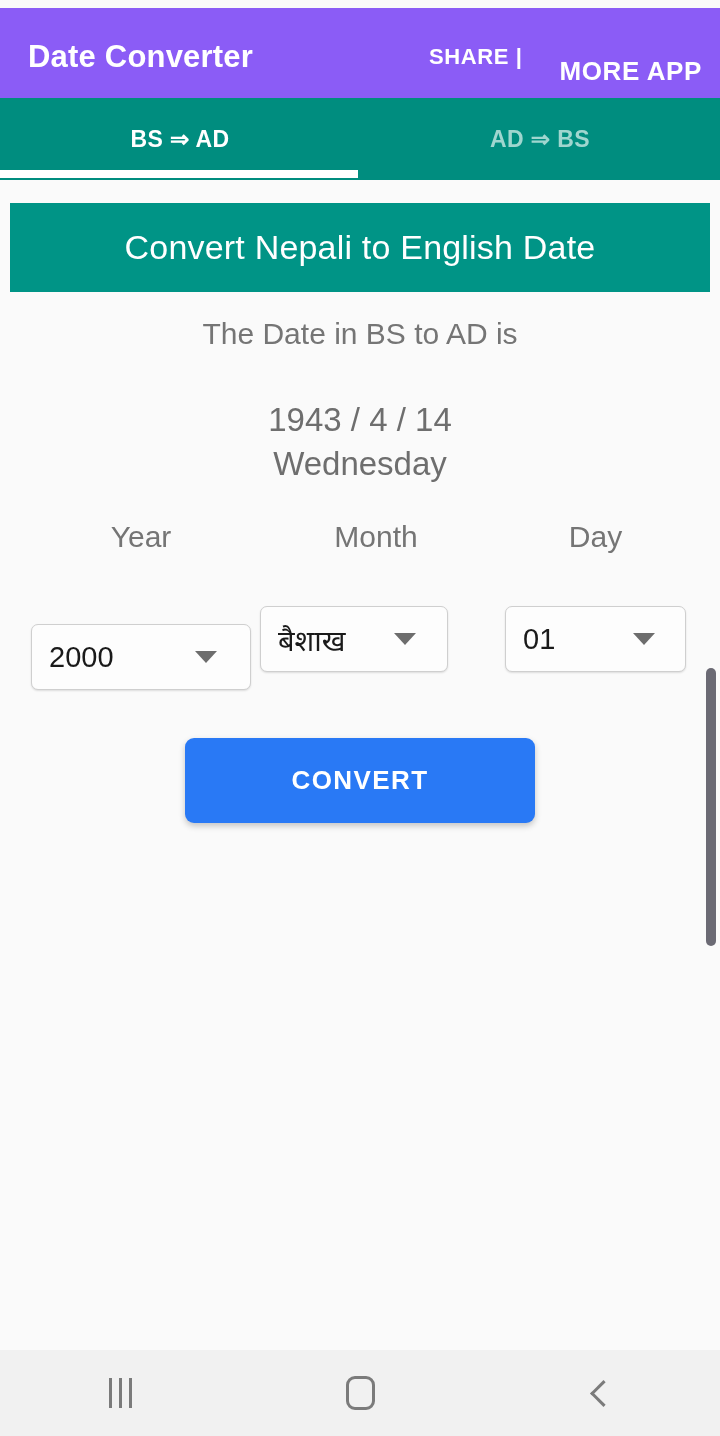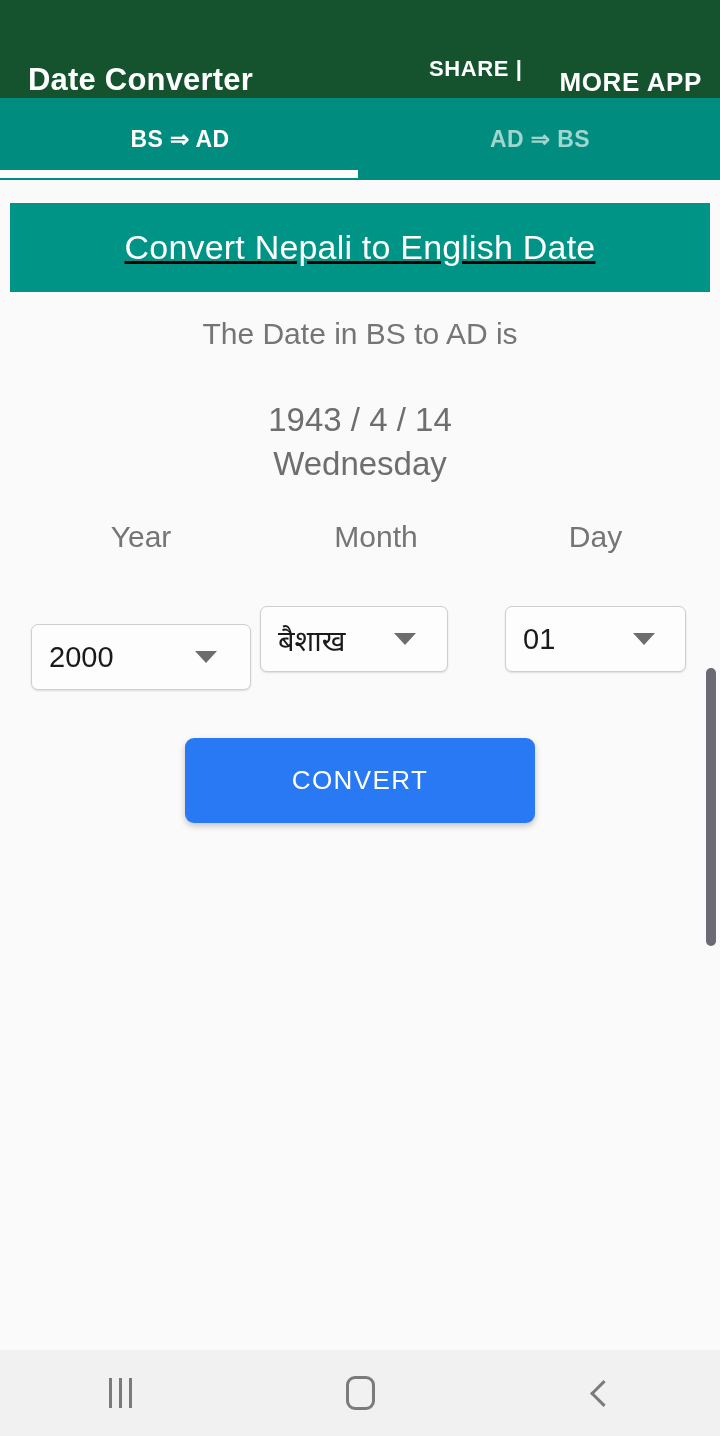--- a/index.html
+++ b/index.html
@@ -10,24 +10,24 @@
     overflow:hidden;
   }
   .phone {
     position:relative;
     width:720px; height:1436px;
     background:#fafafa;
   }
 
   
   .appbar {
-    position:absolute; left:0; top:0;
+    position:absolute; left:0; top:8px;
     width:720px; height:98px;
-    background:#14532d;
-    display:flex; align-items:flex-end;
+    background:#8b5cf6;
+    display:flex; align-items:center;
   }
   .app-title {
     color:#ffffff;
     font-size:31px;
     font-weight:bold;
     margin-left:28px;
     letter-spacing:0.2px;
     white-space:nowrap;
   }
   .appbar-actions {
@@ -82,21 +82,21 @@
     position:absolute; left:0; top:180px;
     width:720px; height:1170px;
     background:#fafafa;
     overflow:hidden;
   }
 
   .banner {
     position:absolute; left:10px; top:23px;
     width:700px; height:89px;
     background:#009486;
-    display:flex; align-items:center; justify-content:center;text-decoration:underline;
+    display:flex; align-items:center; justify-content:center;
   }
   .banner-text {
     color:#ffffff;
     font-size:34px;
     font-weight:normal;
     letter-spacing:0.2px;
     white-space:nowrap;
   }
 
   .result-label {
@@ -177,21 +177,21 @@
   
   .convert-btn {
     position:absolute; left:185px; top:558px;
     width:350px; height:85px;
     background:#2979f5;
     border:none;
     border-radius:9px;
     box-shadow:0 3px 6px rgba(0,0,0,0.22);
     color:#ffffff;
     font-size:26px;
-    font-weight:normal;
+    font-weight:bold;
     letter-spacing:1.4px;
     font-family:"Liberation Sans", sans-serif;
     cursor:pointer;
   }
 
   
   .scrollbar-track {
     position:absolute; right:0; top:0;
     width:10px; height:1170px;
   }

